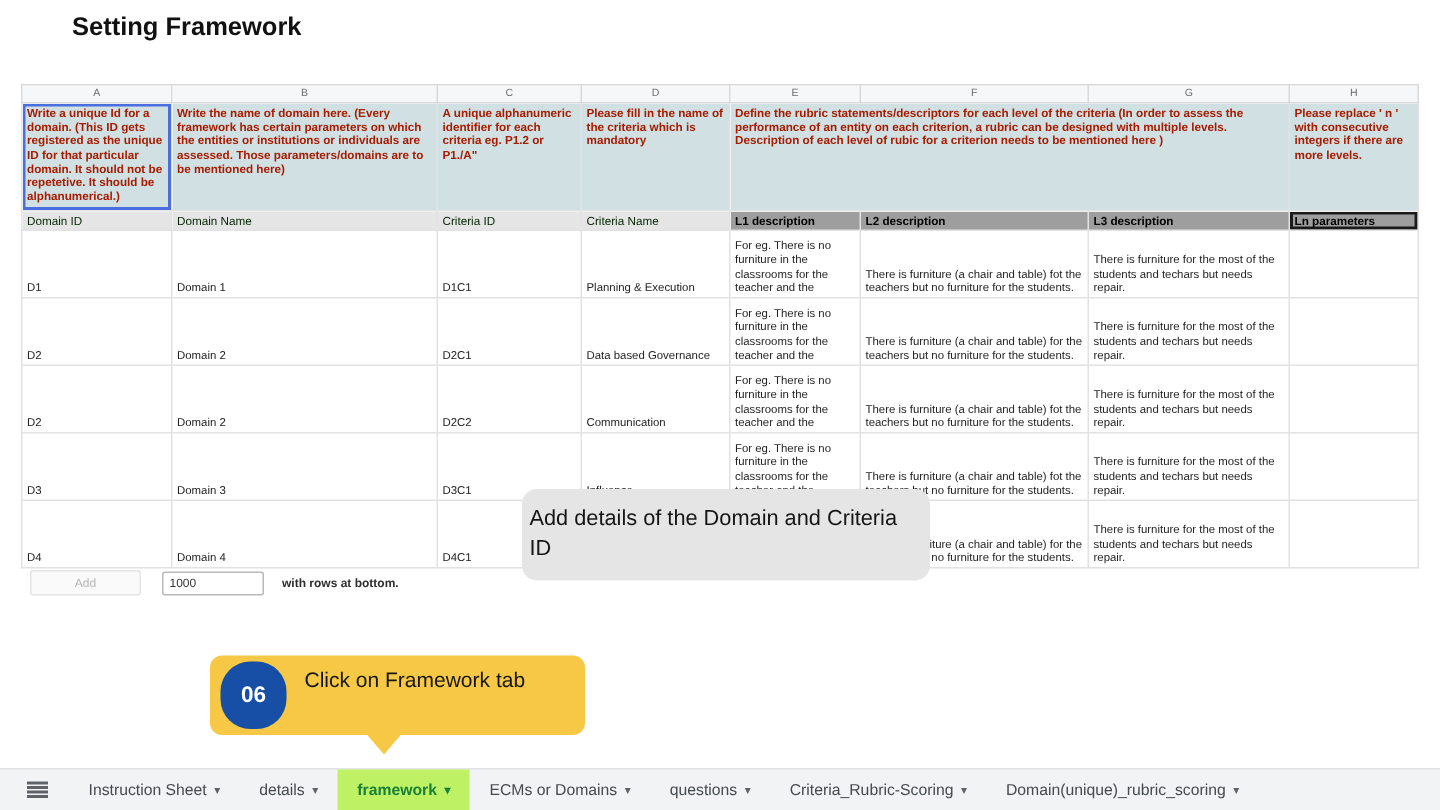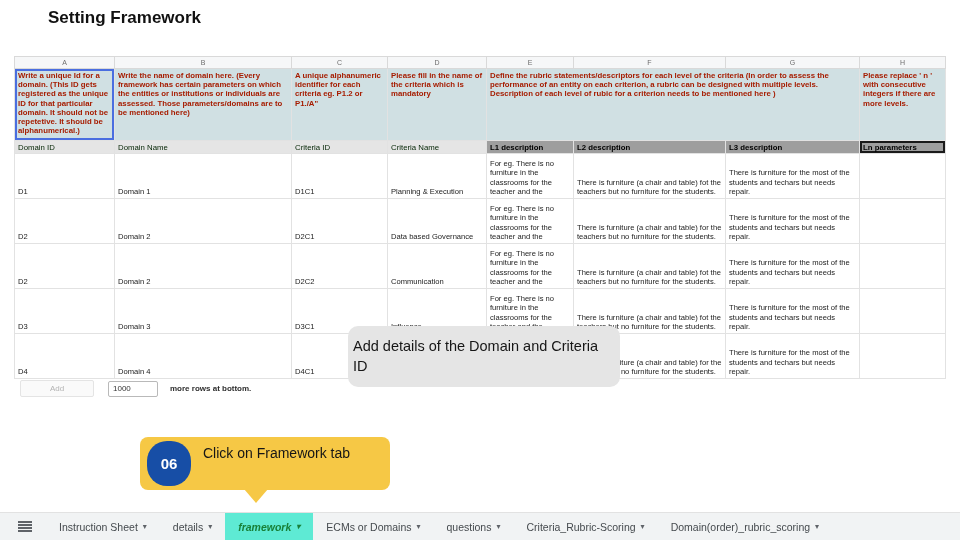--- a/index.html
+++ b/index.html
@@ -26,21 +26,21 @@
               height:13px; padding:0 3px; vertical-align:middle; }
   td.sel-black { box-shadow: inset 0 0 0 2px #1a1a1a; }
 
   td.data { font-size:7.6px; line-height:1.22; vertical-align:bottom;
             padding:1px 3px 2px 3px; height:45px; color:#222; background:#fff; }
 
   
   .add-row { position:absolute; left:20px; top:380px; display:flex; align-items:center; }
   .add-btn { width:74px; height:17px; background:#fafafa; border:1px solid #e4e4e4;
              border-radius:2px; color:#b3b3b3; font-size:8px; text-align:center; line-height:15px; }
-  .add-count { width:50px; height:16px; margin-left:14px; border:1px solid #b9b9b9;
+  .add-count { width:68px; height:16px; margin-left:14px; border:1px solid #b9b9b9;
                border-radius:2px; font-size:8px; padding:0 4px; color:#333;
                font-family:"Liberation Sans", sans-serif; }
   .add-suffix { margin-left:12px; font-size:8px; font-weight:bold; color:#2d2d2d; }
 
   
   .tooltip-1 { position:absolute; left:348px; top:326px; width:272px; min-height:57px;
                background:#e5e5e5; border-radius:10px; padding:11px 5px;
                font-size:14.5px; line-height:1.35; color:#161616; z-index:20; }
 
   .callout { position:absolute; left:140px; top:437px; width:250px; height:53px;
@@ -58,21 +58,21 @@
   
   .tabbar { position:absolute; left:0; top:512px; width:960px; height:28px;
             background:#f1f3f4; border-top:1px solid #e2e2e2;
             display:flex; align-items:stretch; }
   .menu-icon { width:14px; margin:0 14px 0 18px; align-self:center;
                display:flex; flex-direction:column; gap:1.5px; }
   .menu-icon i { display:block; height:1.5px; background:#5f6368; }
   .tab { display:flex; align-items:center; padding:0 13px; font-size:10.5px;
          color:#454a4e; white-space:nowrap; cursor:default; }
   .tab .arrow { font-size:8px; color:#5f6368; margin-left:5px; }
-  .tab.active { background:#5eead4; color:#188038; font-weight:bold;font-style:italic; }
+  .tab.active { background:#bef264; color:#188038; font-weight:bold; }
   .tab.active .arrow { color:#188038; }
 </style>
 </head>
 <body>
 
 <div class="page-title">Setting Framework</div>
 
 <div class="sheet">
   <table>
     <colgroup>
@@ -165,21 +165,21 @@
       <td class="data">There is furniture for the most of the students and techars but needs repair.</td>
       <td class="data"></td>
     </tr>
   </tbody>
     </table>
 </div>
 
 <div class="add-row">
   <div class="add-btn">Add</div>
   <input class="add-count" value="1000" style="">
-  <span class="add-suffix">more rows at bottom.</span>
+  <span class="add-suffix">with rows at bottom.</span>
 </div>
 
 <div class="tooltip-1">Add details of the Domain and Criteria ID</div>
 
 <div class="callout">
   <div class="step-badge">06</div>
   <div class="txt"><span>Click on </span><b>Framework tab</b></div>
   <div class="tail"></div>
 </div>
 
@@ -208,16 +208,16 @@
   </div>
   <div class="tab">
     <span>questions</span>
     <span class="arrow">▾</span>
   </div>
   <div class="tab">
     <span>Criteria_Rubric-Scoring</span>
     <span class="arrow">▾</span>
   </div>
   <div class="tab">
-    <span>Domain(order)_rubric_scoring</span>
+    <span>Domain(unique)_rubric_scoring</span>
     <span class="arrow">▾</span>
   </div>
 </div>
 
 </body></html>

